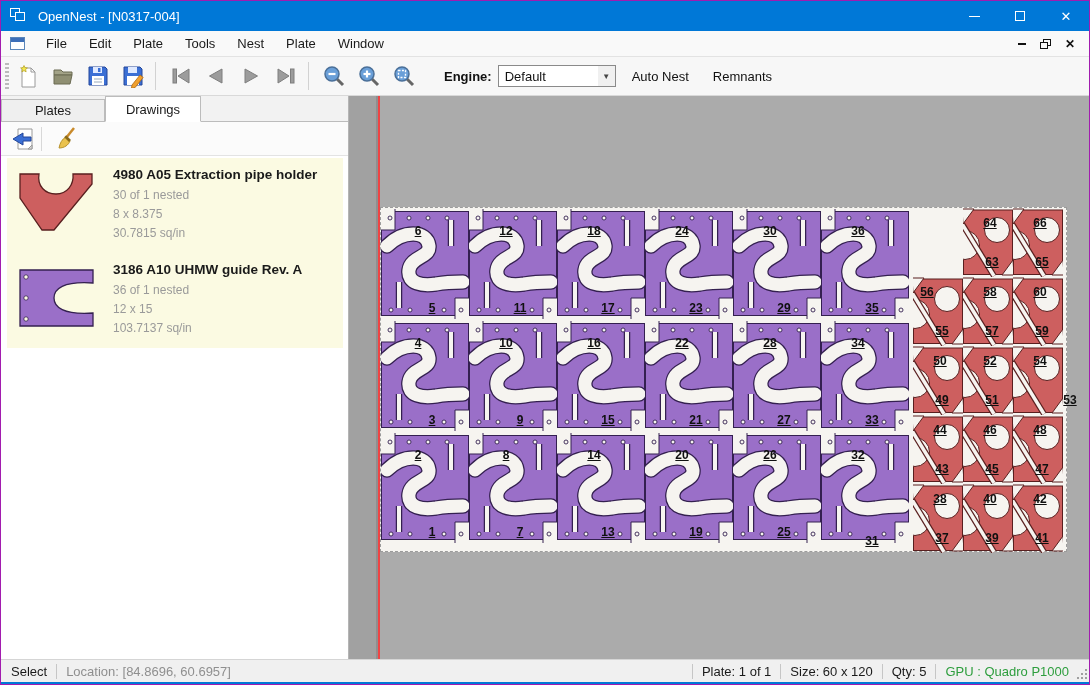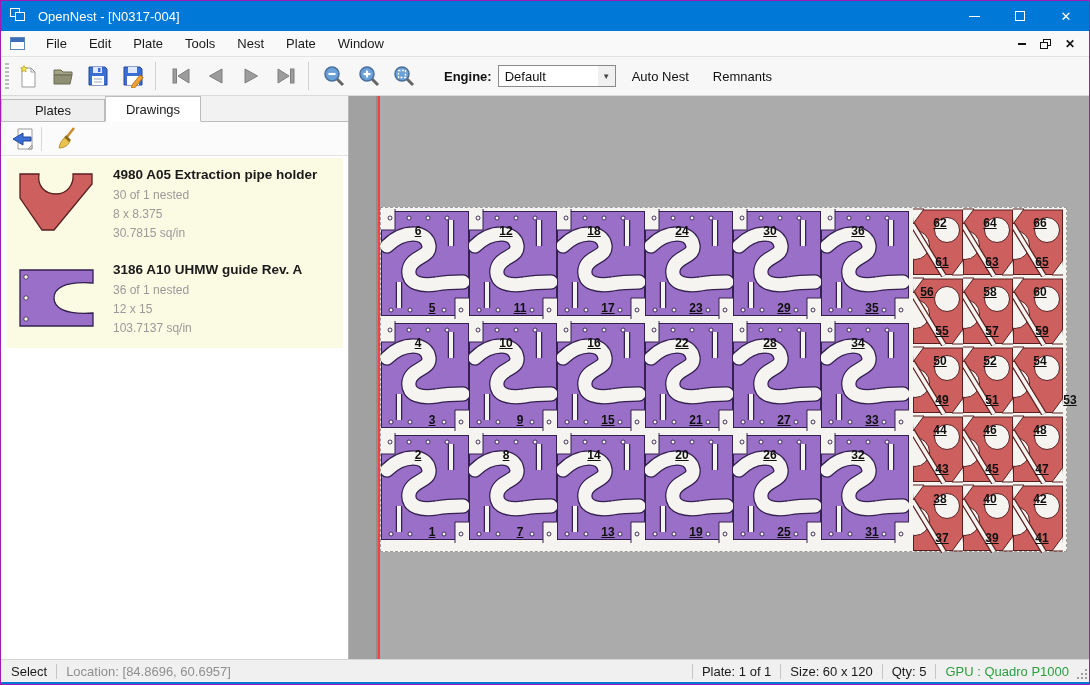--- a/index.html
+++ b/index.html
@@ -630,30 +630,21 @@
               <rect x="74" y="90" width="16" height="21" fill="#f6f4f0"></rect>
               <path d="M74,111 L74,90 L90,90" fill="none" stroke="#342050"></path>
               <circle cx="9" cy="10" r="2" fill="#f6f4f0" stroke="#342050" stroke-width="0.9"></circle>
               <circle cx="28" cy="10" r="2" fill="#f6f4f0" stroke="#342050" stroke-width="0.9"></circle>
               <circle cx="47" cy="10" r="2" fill="#f6f4f0" stroke="#342050" stroke-width="0.9"></circle>
               <circle cx="66" cy="10" r="2" fill="#f6f4f0" stroke="#342050" stroke-width="0.9"></circle>
               <circle cx="10" cy="102" r="2" fill="#f6f4f0" stroke="#342050" stroke-width="0.9"></circle>
               <circle cx="29" cy="102" r="2" fill="#f6f4f0" stroke="#342050" stroke-width="0.9"></circle>
               <circle cx="63" cy="102" r="2" fill="#f6f4f0" stroke="#342050" stroke-width="0.9"></circle>
               <circle cx="80" cy="102" r="2" fill="#f6f4f0" stroke="#342050" stroke-width="0.9"></circle>
-            </svg><div class="pnum" style="left: 23px; top: 16px;">32</div><div class="pnum" style="left: 37px; top: 93px;">31</div></div>
-          <div class="cell" style="left: 532px; top: 0px; width: 50px; height: 69px;"><svg width="50" height="69" viewBox="0 0 50 69">
-              <rect x="0.5" y="2" width="49" height="64.5" fill="#cd5f5f" stroke="#591f1f" stroke-width="1"></rect>
-              <circle cx="2" cy="37" r="14.5" fill="#f6f4f0" stroke="#591f1f"></circle>
-              <circle cx="34" cy="22" r="12.5" fill="#f6f4f0" stroke="#591f1f"></circle>
-              <path d="M -2,14 L 31,68" stroke="#591f1f" stroke-width="6"></path>
-              <path d="M -2,14 L 31,68" stroke="#f6f4f0" stroke-width="3.5"></path>
-              <path d="M -1,1 L 11,1 L 0,16 Z" fill="#f6f4f0" stroke="#591f1f"></path>
-              <path d="M 51,67 L 39,67 L 50,52 Z" fill="#f6f4f0" stroke="#591f1f"></path>
-            </svg><div class="pnum" style="left: 13px; top: 8px;">62</div><div class="pnum" style="left: 15px; top: 47px;">61</div></div>
+            </svg><div class="pnum" style="left: 23px; top: 16px;">32</div><div class="pnum" style="left: 37px; top: 102px;">31</div></div>
           <div class="cell" style="left: 582px; top: 0px; width: 50px; height: 69px;"><svg width="50" height="69" viewBox="0 0 50 69">
               <rect x="0.5" y="2" width="49" height="64.5" fill="#cd5f5f" stroke="#591f1f" stroke-width="1"></rect>
               <circle cx="2" cy="37" r="14.5" fill="#f6f4f0" stroke="#591f1f"></circle>
               <circle cx="34" cy="22" r="12.5" fill="#f6f4f0" stroke="#591f1f"></circle>
               <path d="M -2,14 L 31,68" stroke="#591f1f" stroke-width="6"></path>
               <path d="M -2,14 L 31,68" stroke="#f6f4f0" stroke-width="3.5"></path>
               <path d="M -1,1 L 11,1 L 0,16 Z" fill="#f6f4f0" stroke="#591f1f"></path>
               <path d="M 51,67 L 39,67 L 50,52 Z" fill="#f6f4f0" stroke="#591f1f"></path>
             </svg><div class="pnum" style="left: 13px; top: 8px;">64</div><div class="pnum" style="left: 15px; top: 47px;">63</div></div>
           <div class="cell" style="left: 632px; top: 0px; width: 50px; height: 69px;"><svg width="50" height="69" viewBox="0 0 50 69">

